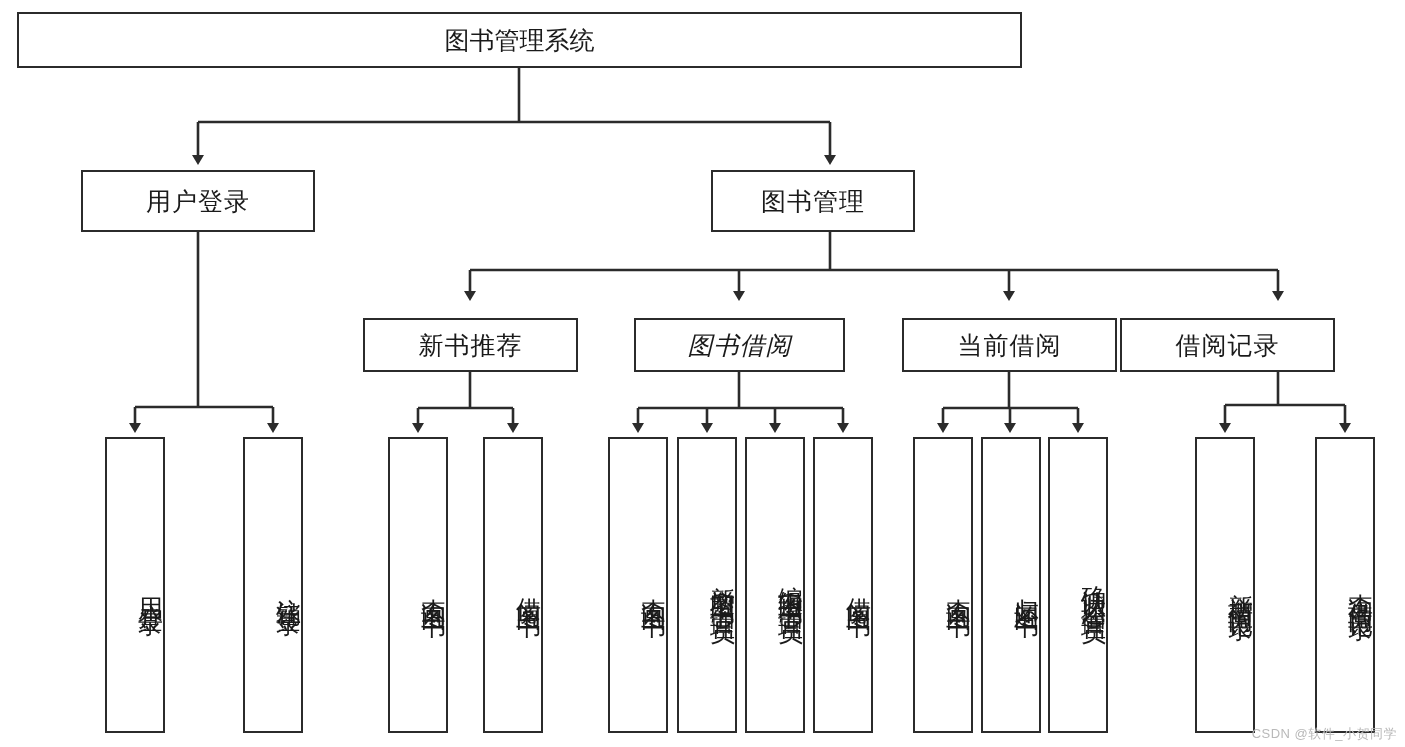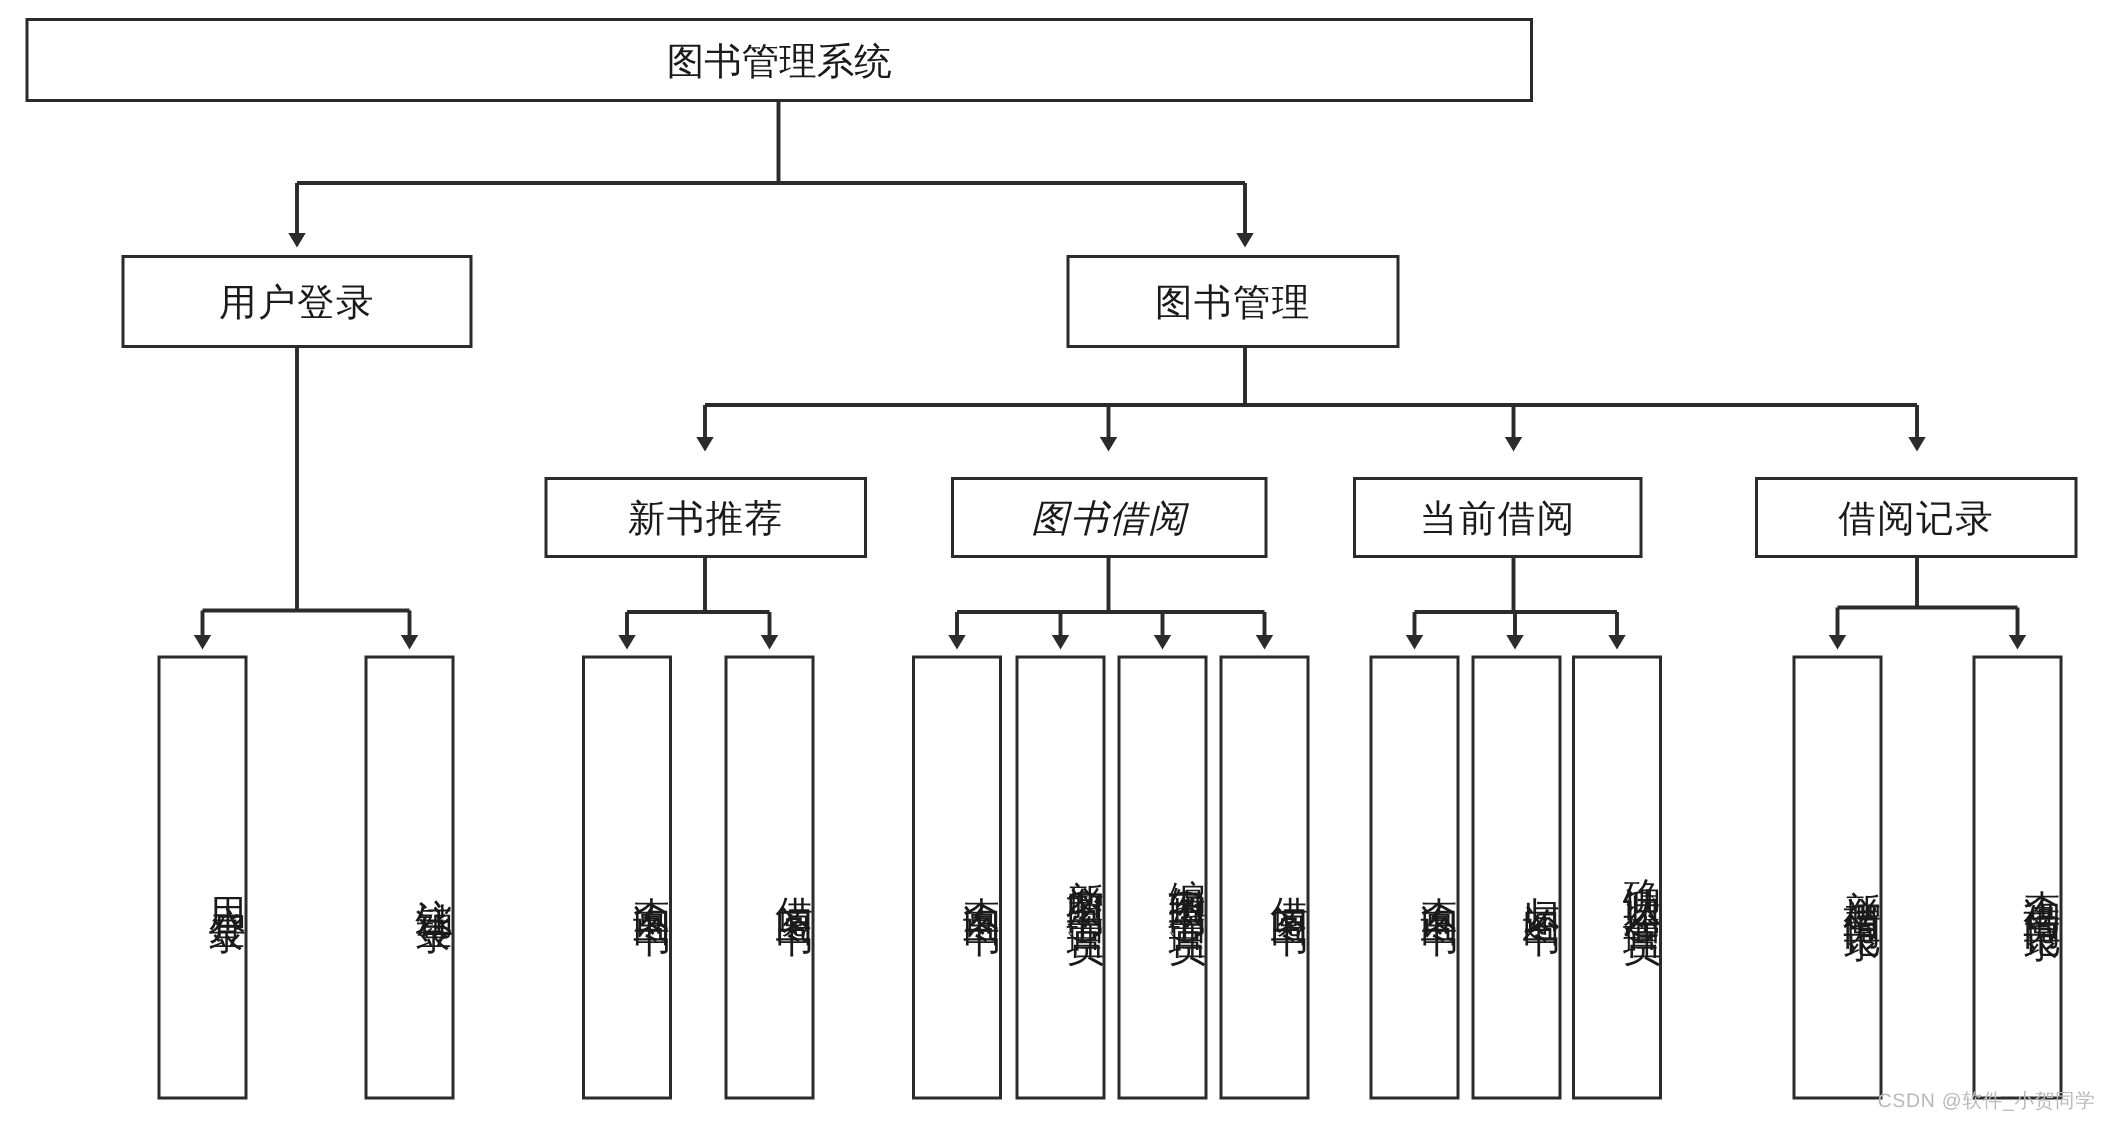--- a/index.html
+++ b/index.html
@@ -122,34 +122,34 @@
     </g>
   </svg>
 
   <div class="node root" style="left:17px; top:12px; width:1005px; height:56px;">
     <span>图书管理系统</span>
   </div>
 
   <div class="node horiz" style="left:81px; top:170px; width:234px; height:62px;">
     <span>用户登录</span>
   </div>
-  <div class="node horiz" style="left:711px; top:170px; width:222px; height:62px;">
+  <div class="node horiz" style="left:711px; top:170px; width:204px; height:62px;">
     <span>图书管理</span>
   </div>
 
   <div class="node horiz" style="left:363px; top:318px; width:215px; height:54px;">
     <span>新书推荐</span>
   </div>
   <div class="node horiz" style="left:634px; top:318px; width:211px; height:54px;font-style:italic;">
     <span>图书借阅</span>
   </div>
-  <div class="node horiz" style="left:902px; top:318px; width:193px; height:54px;">
+  <div class="node horiz" style="left:902px; top:318px; width:215px; height:54px;">
     <span>当前借阅</span>
   </div>
-  <div class="node horiz" style="left:1170px; top:318px; width:215px; height:54px;">
+  <div class="node horiz" style="left:1120px; top:318px; width:215px; height:54px;">
     <span>借阅记录</span>
   </div>
 
   <div class="node vert" style="left:105px; top:437px; width:60px; height:296px;">
     <span class="vtext">用户登录</span>
   </div>
   <div class="node vert" style="left:243px; top:437px; width:60px; height:296px;">
     <span class="vtext">注销登录</span>
   </div>
 

